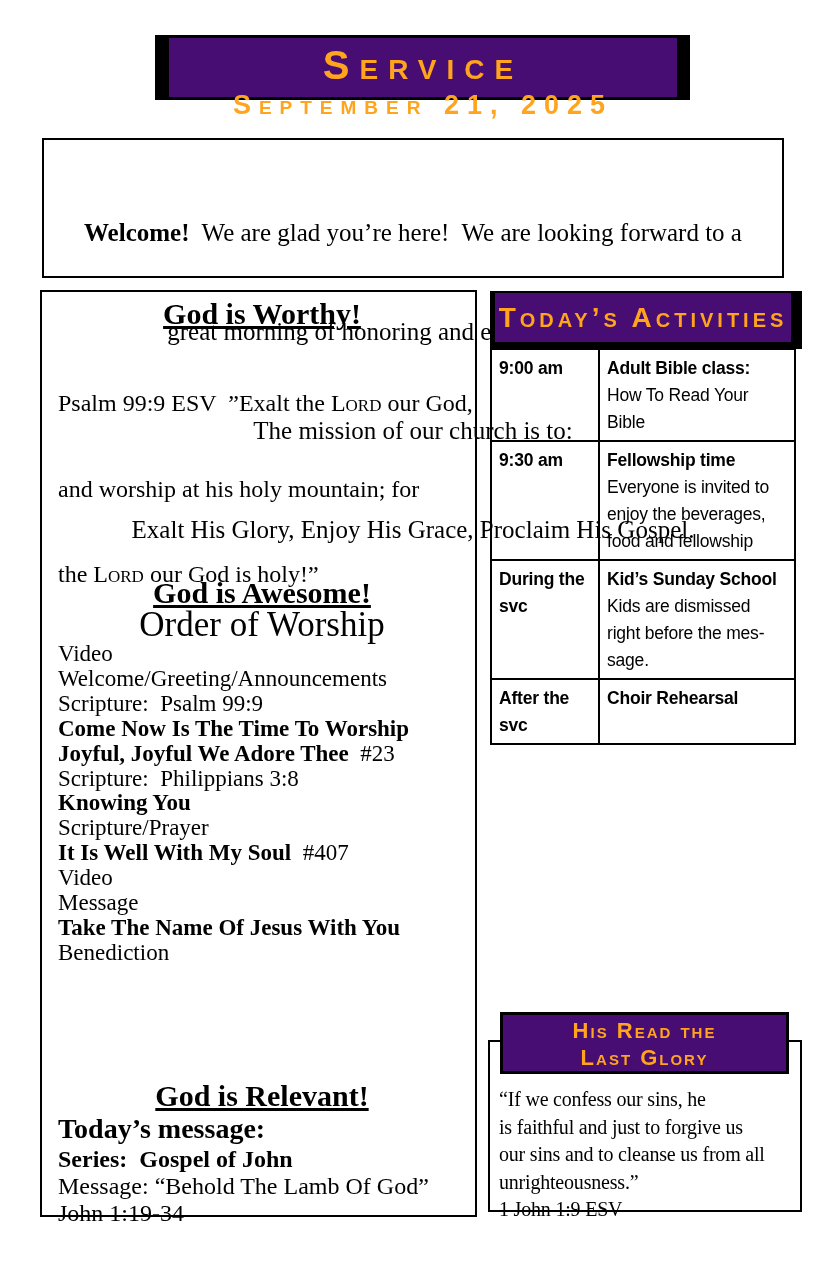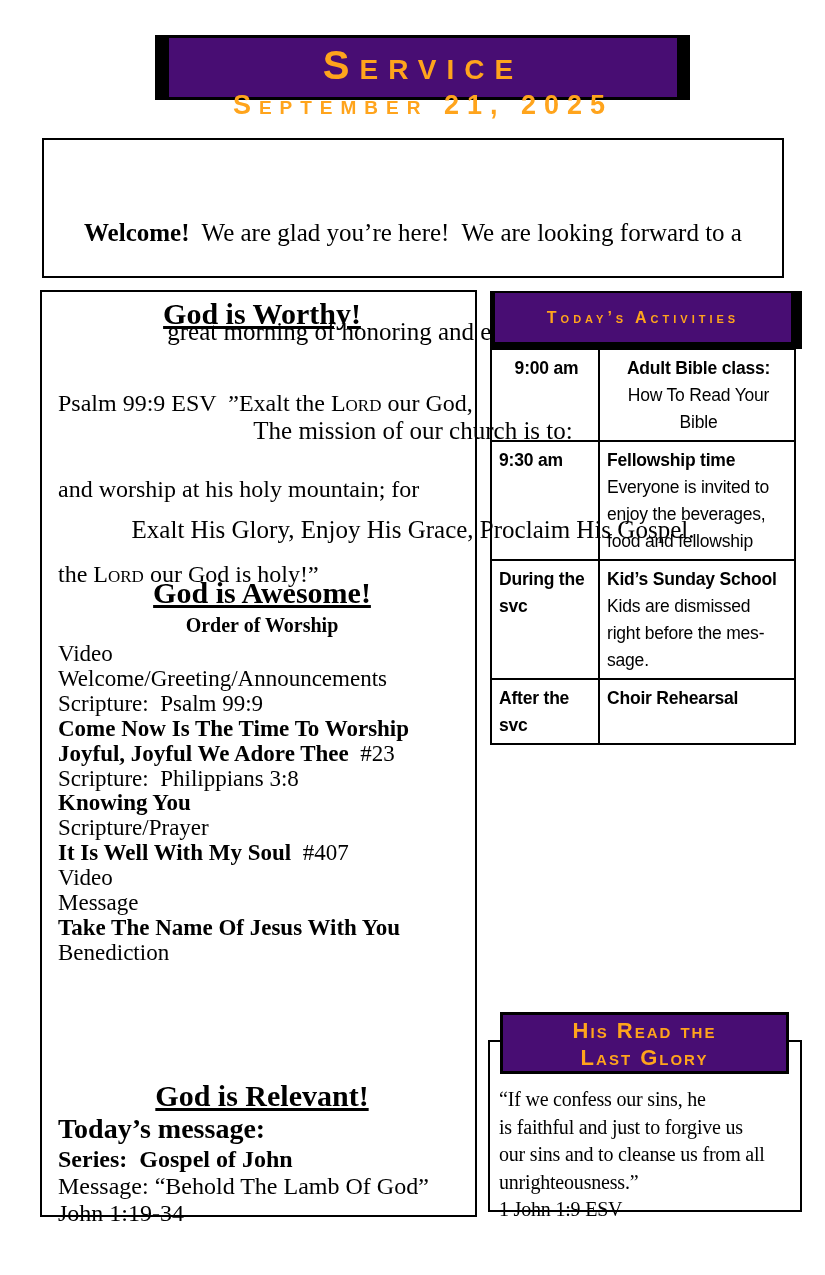--- a/index.html
+++ b/index.html
@@ -23,43 +23,43 @@
   .bold { font-weight:bold; }
 
   
   .left-box { position:absolute; left:40px; top:290px; width:437px; height:927px; border:2px solid #000; }
   .sec { position:absolute; left:16px; right:9px; }
   .sec-head { text-align:center; font-weight:bold; font-size:30px; text-decoration:underline; line-height:34px; }
   .sec-worthy { top:5px; }
   .psalm { font-size:24px; line-height:28.5px; white-space:pre; margin-top:1px; }
   .sc { font-variant:small-caps; }
   .sec-awesome { top:252px;margin-top:32px; }
-  .order-sub { text-align:center; font-size:20px; line-height:30px;font-weight:bold; }
+  .order-sub { text-align:center; font-size:35px; line-height:30px; }
   .worship-list { margin-top:2px; }
   .worship-line { font-size:23px; line-height:24.9px; white-space:pre; }
   .worship-line.b { font-weight:bold; }
   .worship-line .reg { font-weight:normal; }
   .sec-relevant { top:787px; }
   .msg-line1 { font-weight:bold; font-size:28px; line-height:32px; }
   .msg-line2 { font-weight:bold; font-size:24px; line-height:28px; white-space:pre; }
   .msg-line3, .msg-line4 { font-size:24px; line-height:27px; }
 
   
   .act-banner { position:absolute; left:490px; top:291px; width:312px; height:58px; background:#000; }
   .act-banner-inner { position:absolute; left:5px; right:11px; top:2px; bottom:7px; background:var(--purple);
                       color:var(--gold); font-family:"Liberation Sans", sans-serif; font-variant:small-caps;
-                      font-weight:bold; font-size:16px; letter-spacing:4px; text-align:center; line-height:49px; }
+                      font-weight:bold; font-size:28px; letter-spacing:4px; text-align:center; line-height:49px; }
 
   
   .act-table { position:absolute; left:490px; top:348px; width:306px; border-collapse:collapse;
                font-family:"Liberation Sans", sans-serif; font-size:17.5px; letter-spacing:-0.2px;
                line-height:27px; }
   .act-table td { border:2px solid #000; vertical-align:top; padding:5px 4px 4px 7px; }
   .act-table td.time-cell { width:108px; font-weight:bold; }
-  .act-table tr:nth-child(1) td { height:85px;text-align:center; }
+  .act-table tr:nth-child(1) td { height:85px; }
   .act-table tr:nth-child(2) td { height:107px; }
   .act-table tr:nth-child(3) td { height:105px; }
   .act-table tr:nth-child(4) td { height:60px; }
   .act-title { font-weight:bold; white-space:pre; }
   .act-desc-line { white-space:pre; }
 
   
   .hw-box { position:absolute; left:488px; top:1040px; width:314px; height:172px; border:2px solid #000; }
   .hw-banner { position:absolute; left:500px; top:1012px; width:289px; height:62px; background:var(--purple);
                border:3px solid #000; color:var(--gold); font-family:"Liberation Sans", sans-serif;

